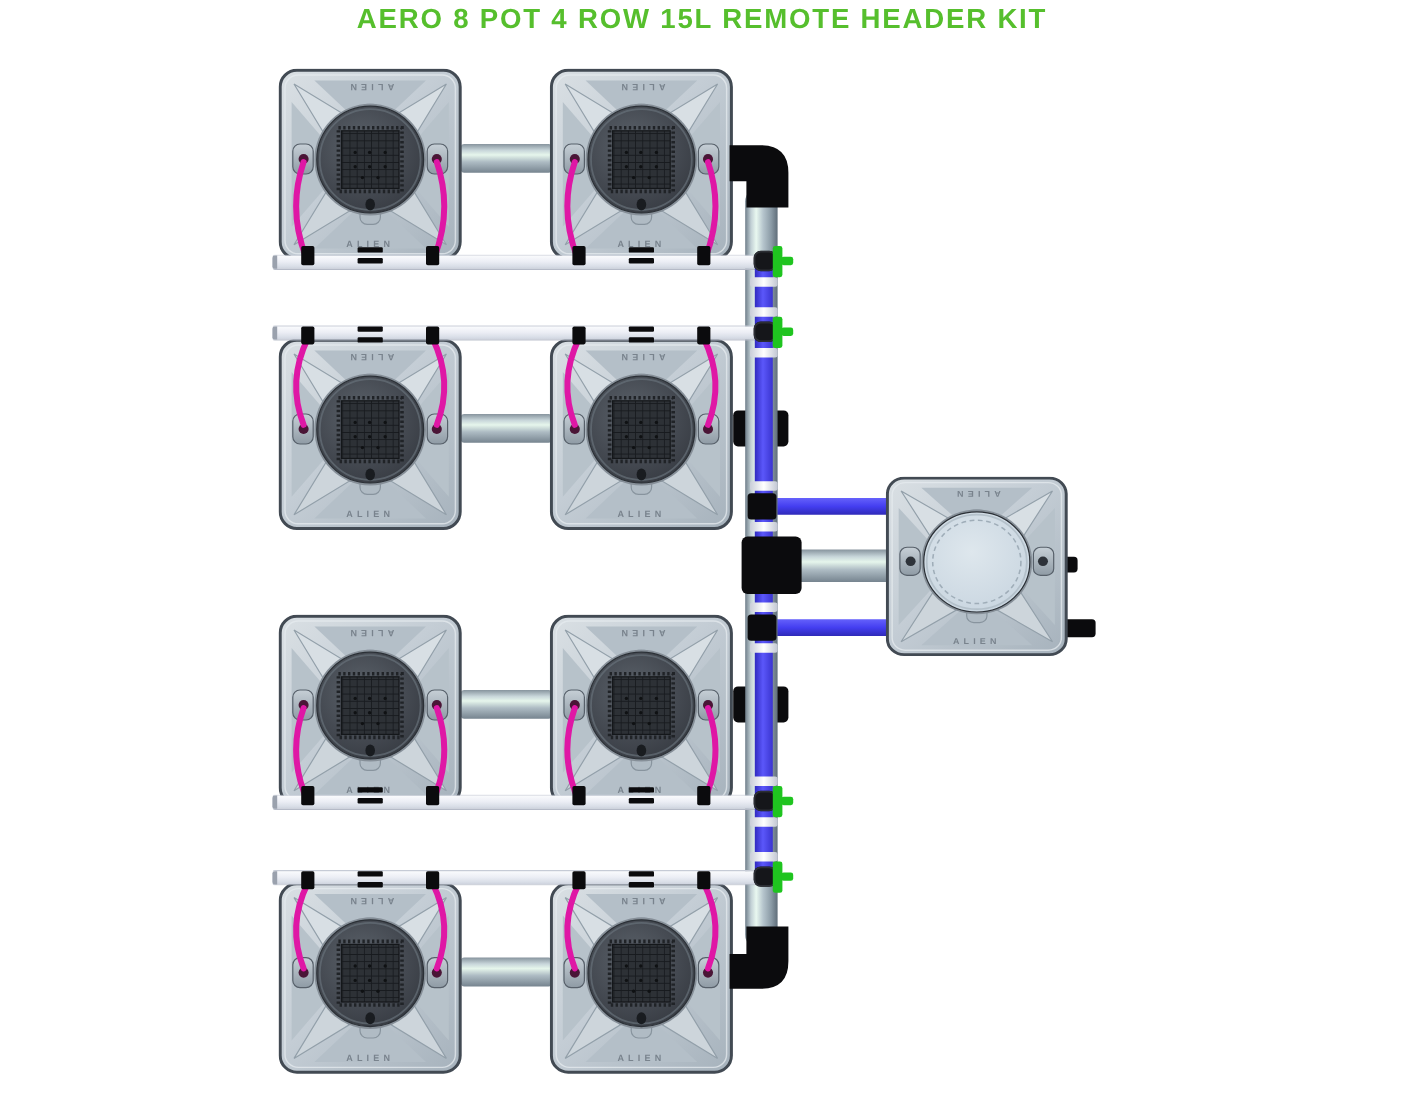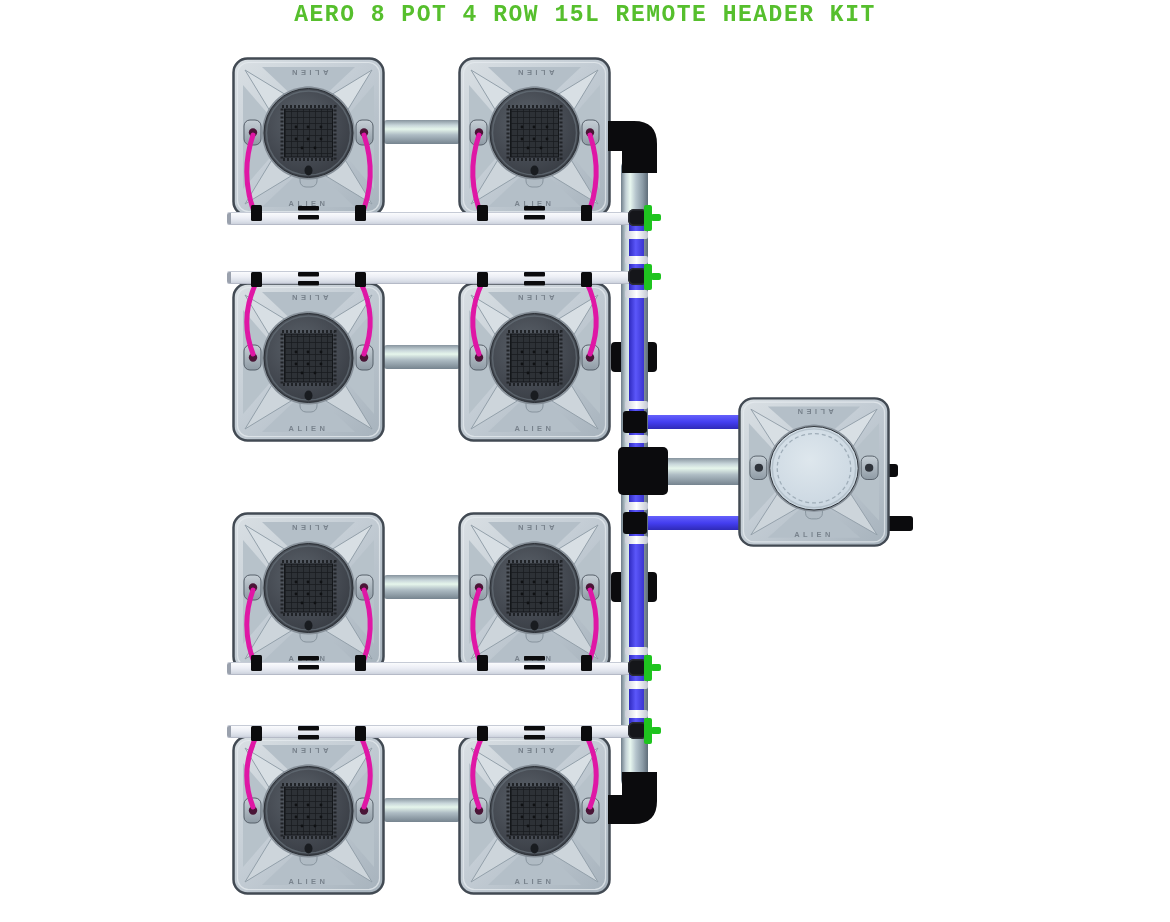--- a/index.html
+++ b/index.html
@@ -1,19 +1,19 @@
 <!DOCTYPE html>
 <html><head>
 <meta charset="utf-8">
 <style>
   html,body{margin:0;padding:0;background:#ffffff;}
   .stage{position:relative;width:1170px;height:922px;background:#ffffff;overflow:hidden;
          font-family:"Liberation Sans", sans-serif;}
   .title{position:absolute;left:0;top:2px;width:100%;text-align:center;
-         font-weight:bold;font-size:23px;letter-spacing:1.5px;margin:0;font-family:Liberation Mono, monospace;}
+         font-weight:bold;font-size:23px;letter-spacing:1.5px;margin:0;}
   .abs{position:absolute;}
   .silver-h{background:linear-gradient(180deg,#87949e 0%,#c8d6da 22%,#e6f6ec 38%,#aebcc4 62%,#76848f 100%);
             border-radius:3px;}
   .silver-v{background:linear-gradient(90deg,#6f7e8a 0%,#c2d0d5 18%,#e9f8f0 34%,#b6c5cd 55%,#8b9ba6 80%,#5f6d79 100%);
             border-radius:12px;}
   .white-pipe{background:linear-gradient(180deg,#fafbfd 0%,#eceef5 45%,#dadfe8 80%,#cdd2dd 100%);
               border-top:1px solid #c6cbd6;border-bottom:1px solid #b5bac7;border-radius:2px;}
   .white-pipe::before{content:"";position:absolute;left:0;top:0;bottom:0;width:4px;
               background:#9aa1ad;border-radius:2px 0 0 2px;}
   .blue-v{background:linear-gradient(90deg,#2f2ac0 0%,#5b57fa 45%,#3a34d0 100%);border-radius:3px;}

